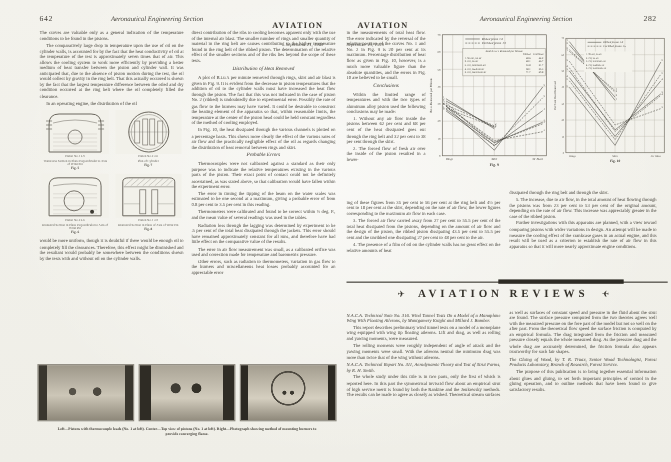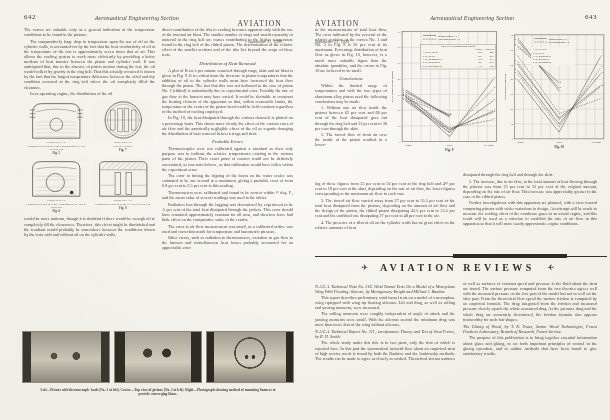--- a/index.html
+++ b/index.html
@@ -6,31 +6,31 @@
   body{
     width:610px;height:420px;overflow:hidden;position:relative;
     background:
       radial-gradient(ellipse at 50% 40%, rgba(255,255,255,.6), rgba(0,0,0,0) 70%),
       linear-gradient(180deg,#f3f2ec,#efeee7);
     font-family:"Liberation Serif","DejaVu Serif",serif;
     color:#46433c;
     -webkit-font-smoothing:antialiased;
   }
   .page{position:absolute;top:0;height:420px;width:305px;}
-  #pageL{left:0;}
+  #pageL{left:12px;}
   #pageR{left:305px;}
 
   
   .phead{position:absolute;top:13px;left:24px;width:258px;display:flex;justify-content:space-between;align-items:flex-start;}
   #pageR .phead{left:10px;width:282px;}
   .folio{font-size:7px;letter-spacing:.5px;color:#403d36;}
   .secttl{font-style:italic;font-size:6.2px;color:#4a473f;margin-top:1px;}
   .jblock{line-height:1.05;}
   .jblock.right{text-align:right;}
-  .jname{font-size:7.5px;font-weight:normal;letter-spacing:1.2px;color:#3c3932;}
+  .jname{font-size:7.5px;font-weight:bold;letter-spacing:1.2px;color:#3c3932;margin-left:10px;}
   .jdate{font-style:italic;font-size:4.3px;color:#55524a;}
 
   
   .txt{font-size:4.25px;line-height:5.1px;text-align:justify;margin:0 0 1.5px 0;text-indent:6px;color:#4a473f;}
   .txt.noind{text-indent:0;}
   .ital-h{font-style:italic;text-align:center;font-size:4.7px;margin:3px 0 2.5px 0;color:#3f3c35;}
 
   .col{position:absolute;overflow:hidden;}
   #pageL .c1{left:24px;top:27px;width:131px;height:300px;}
   #pageL .c2{left:162px;top:27px;width:131px;height:300px;}
@@ -204,21 +204,21 @@
   <div class="photo-caption">Left—Pistons with thermocouple leads (No. 1 at left).  Center—Top view of pistons (No. 1 at left).  Right—Photograph showing method of mounting burners to provide converging flame.</div>
 </div>
 
 <div class="page" id="pageR">
   <div class="phead">
     <span class="jblock">
       <span class="jname">AVIATION</span><br>
       <span class="jdate">September 21, 1929</span>
     </span>
     <span class="secttl">Aeronautical Engineering Section</span>
-    <span class="folio">643</span>
+    <span class="folio">282</span>
   </div>
 
   <div class="col introCol">
     <p class="txt noind">in the measurements of total heat flow. The error indicated by the reversal of the relative position of the curves No. 1 and No. 2 in Fig. 9 is 20 per cent at its maximum. Percentage distribution of heat flow as given in Fig. 10, however, is a much more valuable figure than the absolute quantities, and the errors in Fig. 10 are believed to be small.</p>
     <div class="ital-h">Conclusions</div>
     <p class="txt">Within the limited range of temperatures and with the two types of aluminum alloy piston used the following conclusions may be made:</p>
     <p class="txt">1. Without any air flow inside the pistons between 62 per cent and 68 per cent of the heat dissipated goes out through the ring belt and 32 per cent to 38 per cent through the skirt.</p>
     <p class="txt">2. The forced flow of fresh air over the inside of the piston resulted in a lower-</p>
   </div>
 

